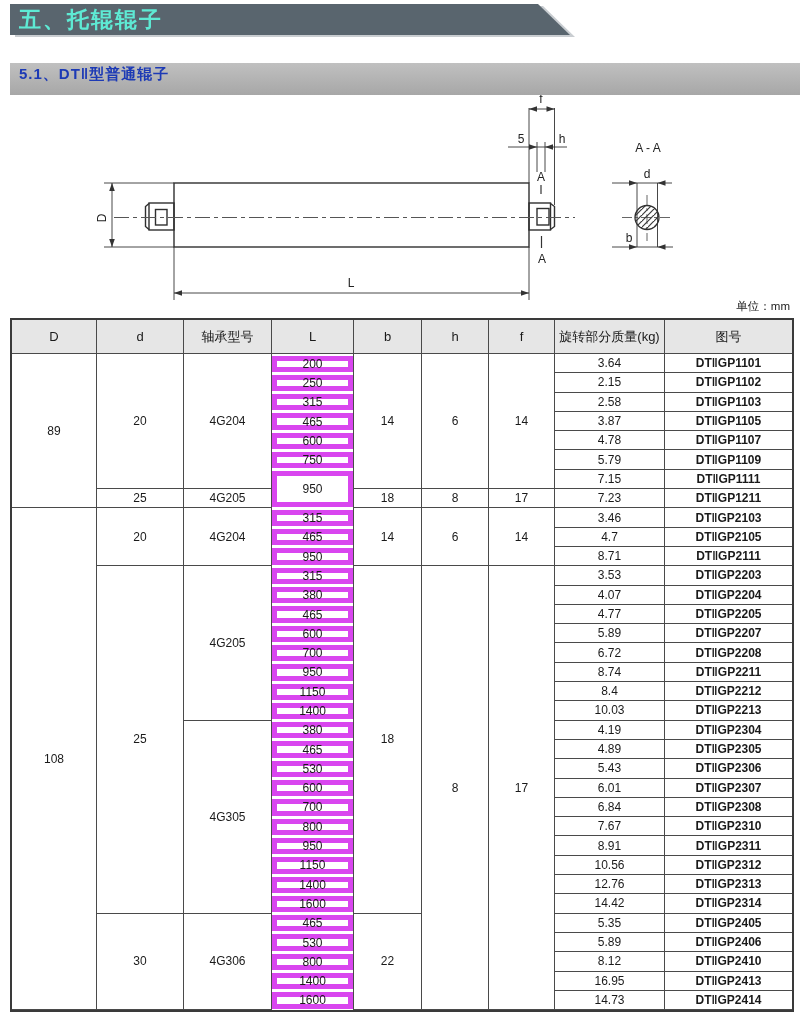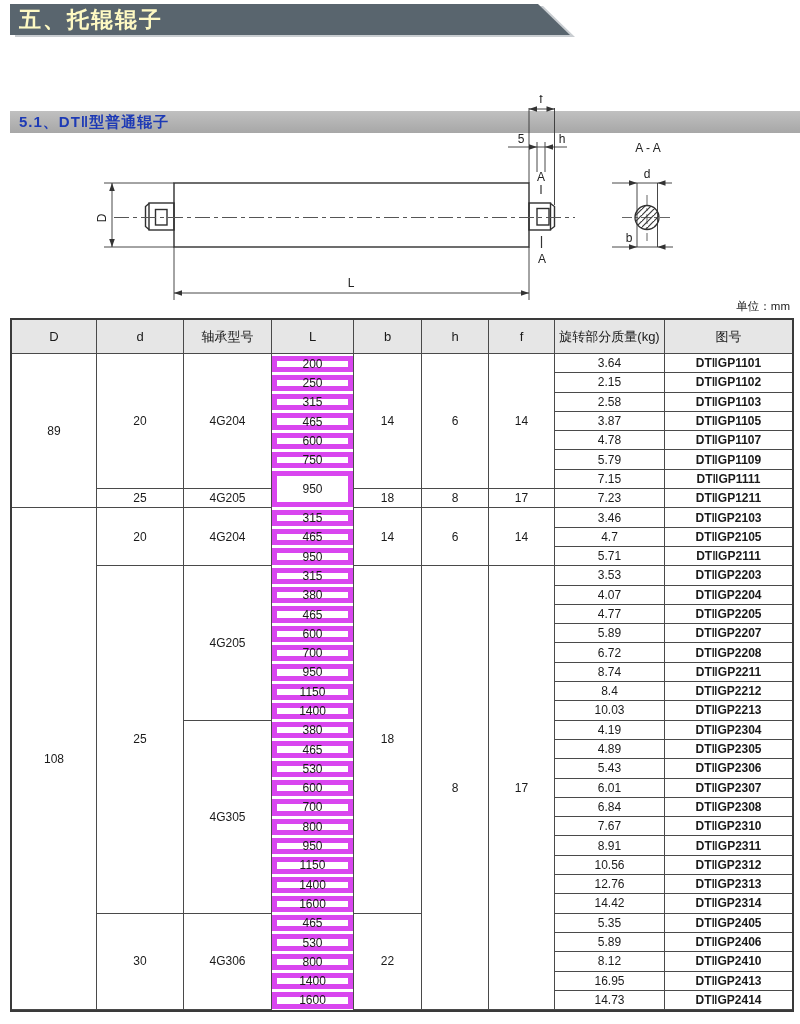--- a/index.html
+++ b/index.html
@@ -12,27 +12,26 @@
   #banner-accent{
     position:absolute;left:15px;top:6px;width:570px;height:31px;
     clip-path:polygon(0 0,528px 0,560px 100%,0 100%);
   }
   #banner{
     position:absolute;left:10px;top:4px;width:570px;height:31px;
     clip-path:polygon(0 0,528px 0,560px 100%,0 100%);
   }
   #banner .title{
     display:block;line-height:31px;padding-left:9px;
-    font-size:22px;font-weight:bold;color:#fef9c3;letter-spacing:2px;
+    font-size:22px;font-weight:bold;color:#5eead4;letter-spacing:2px;
   }
   
   #subheader{
-    position:absolute;left:10px;top:63px;width:790px;height:22px;
+    position:absolute;left:10px;top:63px;width:790px;height:32px;
     background:linear-gradient(180deg,#c0c0c0,#a7a7a7);
-    margin-top:48px;
   }
   #subheader .subtitle{
     display:block;line-height:22px;padding-left:9px;
     font-size:15px;font-weight:bold;letter-spacing:1px;
   }
   
   #drawing{position:absolute;left:0;top:95px;}
   #drawing text{font-family:"Liberation Sans","DejaVu Sans",sans-serif;font-size:12px;fill:#222;}
   
   #unit-note{
@@ -269,21 +268,21 @@
         <td class="col-3 col-L">
           <div class="lbox">465</div>
         </td>
         <td class="col-7">4.7</td>
         <td class="col-8">DT‖GP2105</td>
       </tr>
       <tr>
         <td class="col-3 col-L">
           <div class="lbox">950</div>
         </td>
-        <td class="col-7">5.71</td>
+        <td class="col-7">8.71</td>
         <td class="col-8">DT‖GP2111</td>
       </tr>
       <tr>
         <td class="col-1" rowspan="18">25</td>
         <td class="col-2" rowspan="8">4G205</td>
         <td class="col-3 col-L">
           <div class="lbox">315</div>
         </td>
         <td class="col-4" rowspan="18">18</td>
         <td class="col-5" rowspan="23">8</td>

